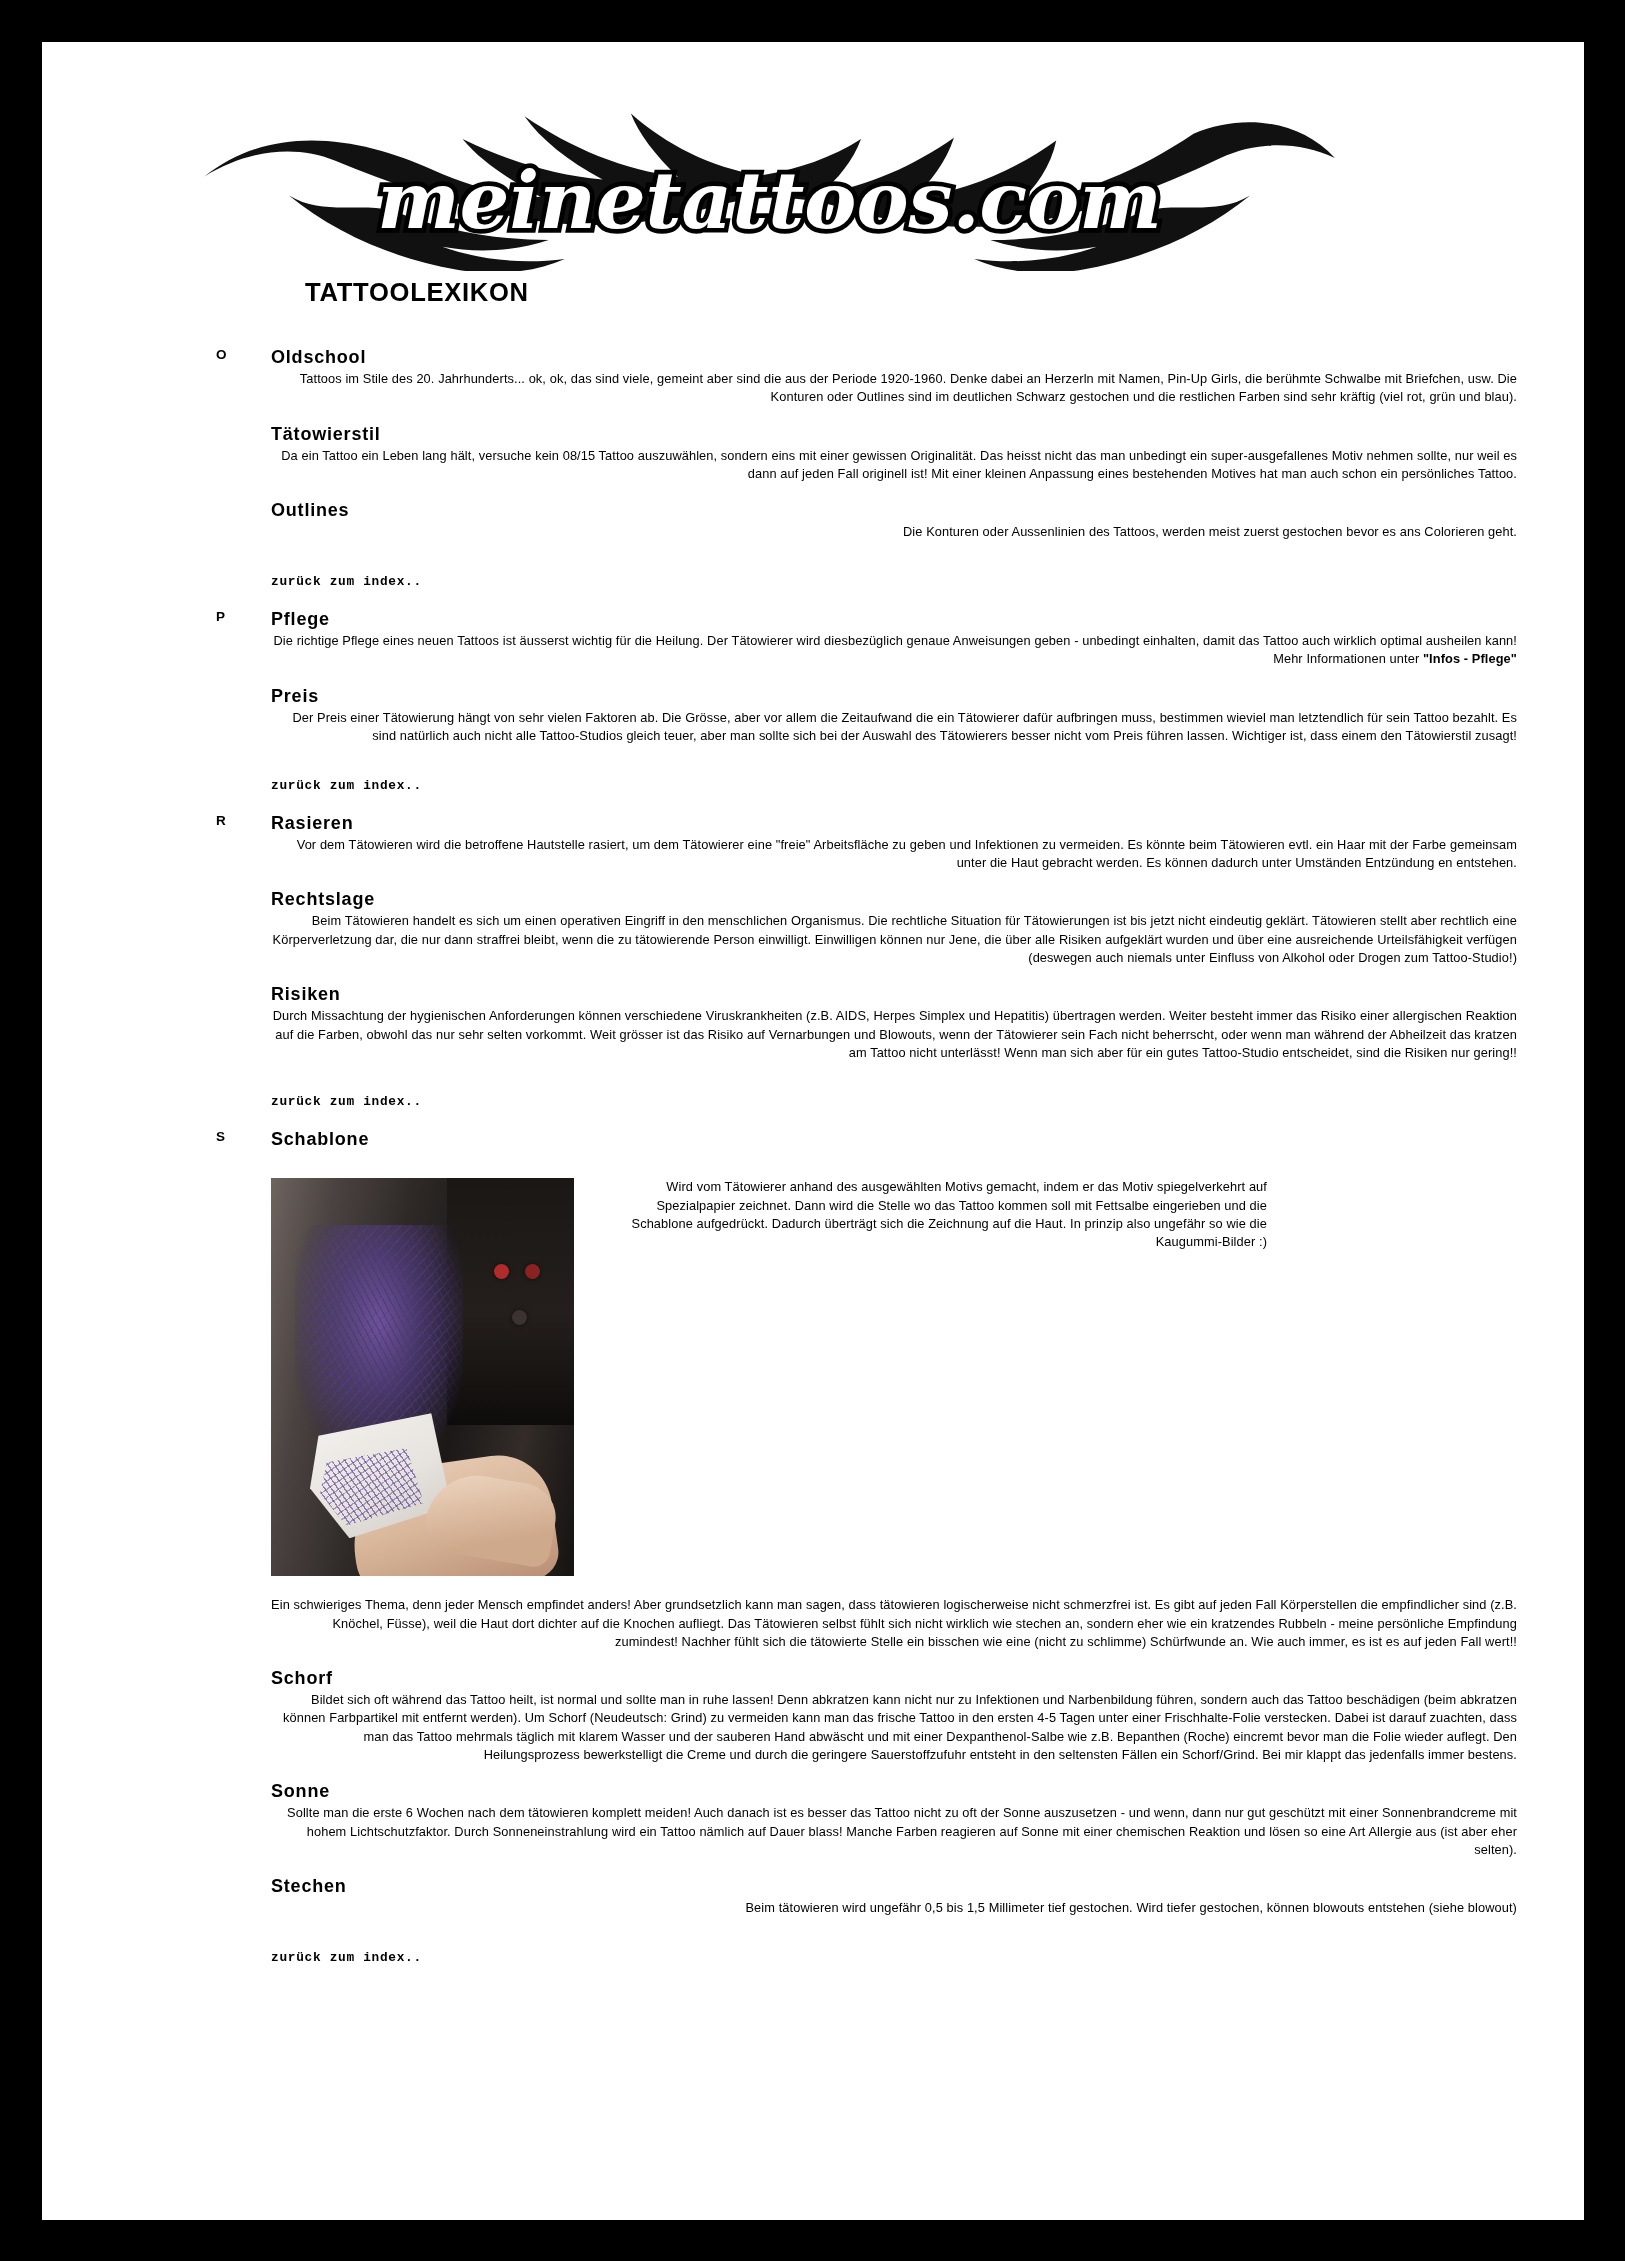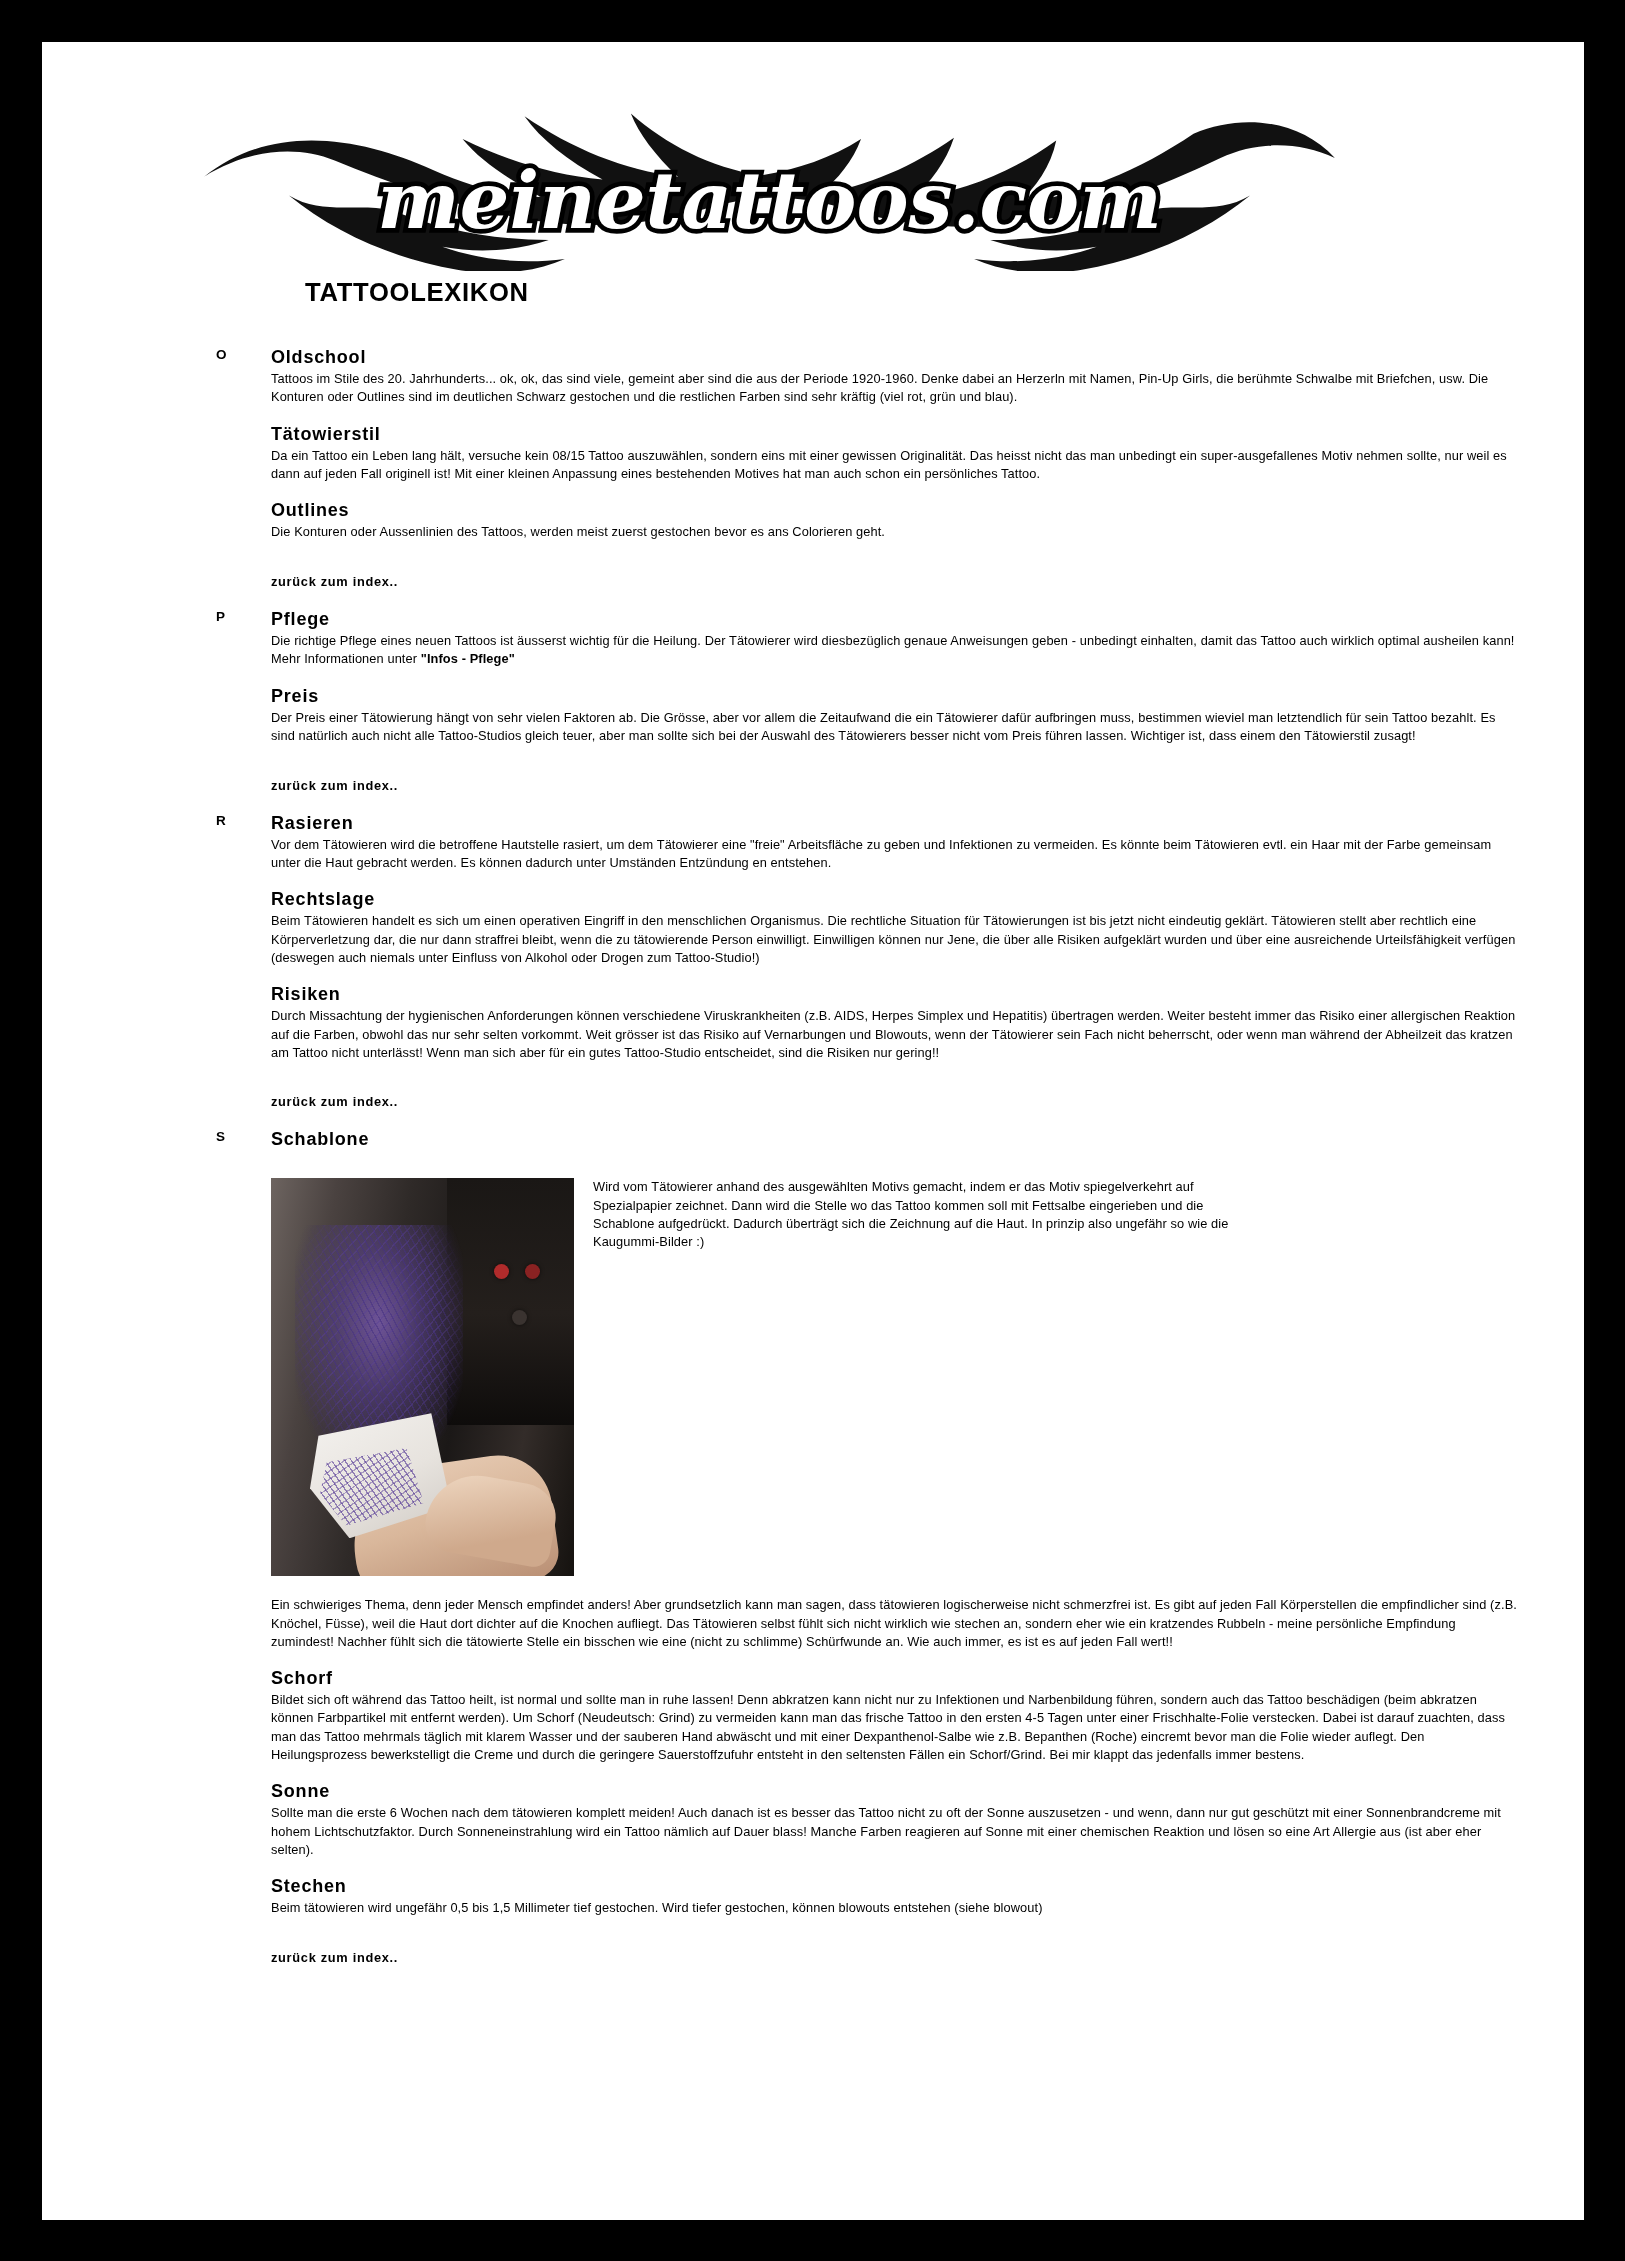--- a/index.html
+++ b/index.html
@@ -66,33 +66,34 @@
   .term {
     font-weight: bold;
     font-size: 18px;
     letter-spacing: 0.8px;
     margin-bottom: 2px;
   }
   .body-text {
     font-size: 12.8px;
     line-height: 1.42;
     color: #000;
-    text-align: left;
+    text-align: right;
     letter-spacing: 0.1px;
   }
   .body-text b { font-weight: bold; }
   .backlink {
     font-weight: bold;
     font-size: 12.8px;
     letter-spacing: 0.7px;
     margin: 15px 0 20px 0;
     color: #000;
     text-decoration: none;
     display: inline-block;
     cursor: pointer;
+    font-family: Liberation Mono, monospace;
   }
 
   
   .figure-block {
     display: flex;
     align-items: flex-start;
     margin: 28px 0 20px 0;
   }
   .photo {
     width: 303px;

